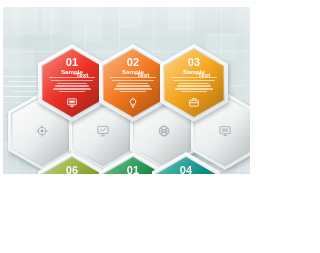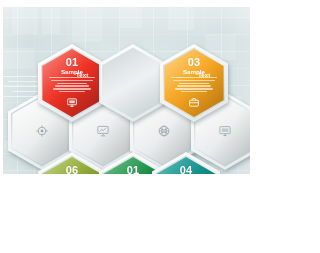--- a/index.html
+++ b/index.html
@@ -377,20 +377,45 @@
           <line x1="8.5" y1="20.5" x2="15.5" y2="20.5"></line>
           <line x1="12" y1="17" x2="12" y2="20.5"></line>
         </svg>
       </div>
     </div>
   </div>
 
   <div class="hex" style="left:99px; top:44px;">
     <div class="hex-outer"></div>
     <div class="hex-ring"></div>
+    <div class="hex-inner" style="background:linear-gradient(145deg,#fb9450 0%,#f47920 46%,#d4620f 100%);">
+      <div class="hex-gloss"></div>
+      <div class="hex-body">
+        <div class="hex-num">02</div>
+        <div class="hex-sample">
+          <span>Sample</span>
+          <span class="hex-textword">Text</span>
+        </div>
+        <div class="hex-lines">
+          <i style="width:46px;"></i>
+            <i style="width:42px;"></i>
+            <i style="width:30px;"></i>
+          <i style="width:34px;"></i>
+            <i style="width:38px;"></i>
+            <i style="width:26px;"></i>
+        </div>
+      </div>
+      <div class="hex-icon">
+        <svg viewBox="0 0 24 24" fill="none" stroke="#ffffff" stroke-width="2">
+          <path d="M8.5 15 A6 6 0 1 1 15.5 15 L15.5 17.5 L8.5 17.5 Z"></path>
+          <line x1="9" y1="20" x2="15" y2="20"></line>
+          <line x1="10.5" y1="22.2" x2="13.5" y2="22.2"></line>
+        </svg>
+      </div>
+    </div>
   </div>
 
   <div class="hex" style="left:160px; top:44px;">
     <div class="hex-outer"></div>
     <div class="hex-ring"></div>
     <div class="hex-inner" style="background:linear-gradient(145deg,#ffc24d 0%,#f5a623 46%,#d98c10 100%);padding-left:28px;">
       <div class="hex-gloss"></div>
       <div class="hex-body">
         <div class="hex-num">03</div>
         <div class="hex-sample">

